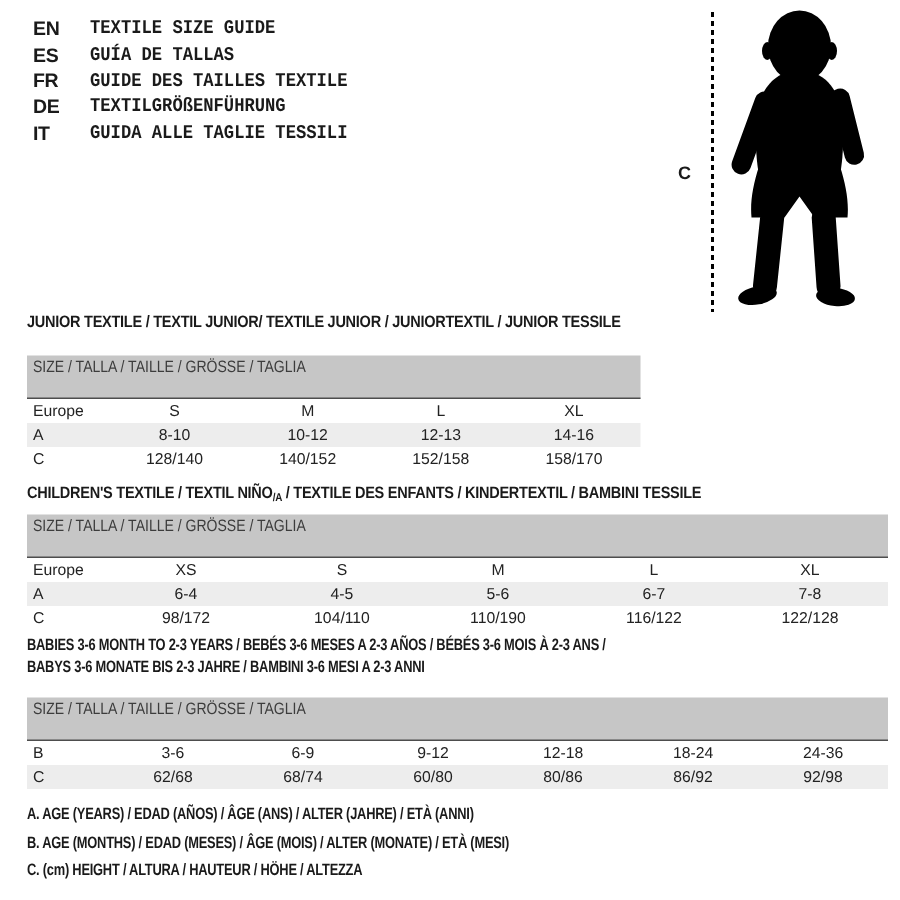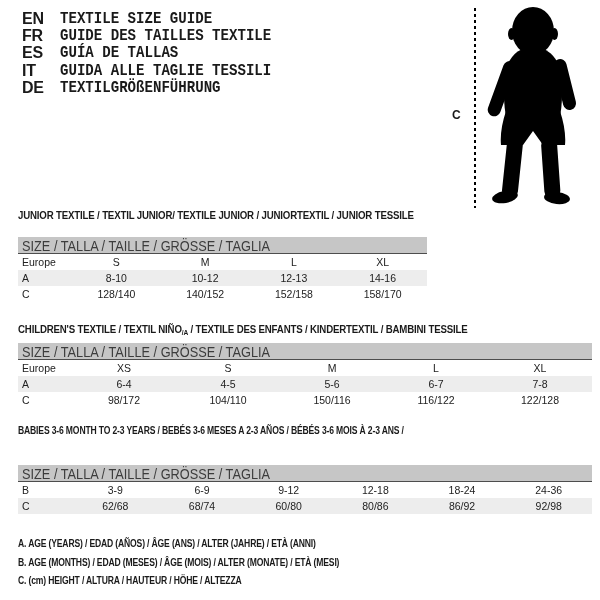--- a/index.html
+++ b/index.html
@@ -2,42 +2,42 @@
 <html><head>
 <meta charset="utf-8">
 <style>
   html,body{margin:0;padding:0;background:#fff;}
   .page{
     position:relative;width:600px;height:600px;background:#ffffff;overflow:hidden;
     font-family:"Liberation Sans", sans-serif;color:#1a1a1a;
   }
   
   .langs{position:absolute;left:22px;top:10px;}
-  .lang-row{display:flex;height:17.4px;align-items:center;font-weight:bold;font-size:16px;}
+  .lang-row{display:flex;height:17.4px;align-items:center;font-weight:bold;font-size:13px;}
   .lang-code{width:38px;letter-spacing:-0.2px;}
   .lang-title{white-space:nowrap;font-family:Liberation Mono, monospace;}
   
   .cond{display:inline-block;transform:scaleX(0.88);transform-origin:0 50%;white-space:nowrap;}
   .cond85{display:inline-block;transform:scaleX(0.85);transform-origin:0 50%;white-space:nowrap;}
   .cond78{display:inline-block;transform:scaleX(0.78);transform-origin:0 50%;white-space:nowrap;}
   
   .dotline{
     position:absolute;left:474px;top:8px;width:2px;height:200px;
     background-image:linear-gradient(#000 55%,transparent 55%);
     background-size:2px 6px;background-repeat:repeat-y;
   }
   .c-label{position:absolute;left:452px;top:108px;font-weight:bold;font-size:12px;}
   .baby{position:absolute;left:483px;top:5px;}
   
   .sec-heading{position:absolute;left:18px;font-weight:bold;font-size:11px;letter-spacing:-0.2px;line-height:15px;}
   .sub{font-size:7.5px;vertical-align:-2px;}
   .stable{position:absolute;left:18px;}
   .t-bar{
-    height:17px;background:#c6c6c6;border-bottom:1px solid #4d4d4d;
-    color:#3c3c3c;font-size:15px;line-height:17px;padding-left:4px;box-sizing:border-box;
+    height:29px;background:#c6c6c6;border-bottom:1px solid #4d4d4d;
+    color:#3c3c3c;font-size:11px;line-height:17px;padding-left:4px;box-sizing:border-box;
   }
   .trow{display:flex;height:16px;line-height:16px;font-size:10.5px;color:#222;}
   .trow.alt{background:#ededed;}
   .tlabel{width:54px;padding-left:4px;box-sizing:border-box;text-align:left;}
   .tcell{flex:1;text-align:center;}
   .w1{width:409px;}
   .w2{width:574px;}
   
   .notes{position:absolute;left:18px;top:534px;font-weight:bold;font-size:11px;letter-spacing:-0.2px;}
   .note-line{height:18.5px;line-height:18.5px;}
@@ -46,34 +46,34 @@
 <body>
 
 <div class="page">
 
   <div class="langs">
     <div class="lang-row">
       <span class="lang-code">EN</span>
       <span class="lang-title"><span class="cond">TEXTILE SIZE GUIDE</span></span>
     </div>
     <div class="lang-row">
+      <span class="lang-code">ES</span>
+      <span class="lang-title"><span class="cond">GUÍA DE TALLAS</span></span>
+    </div>
+    <div class="lang-row">
       <span class="lang-code">FR</span>
       <span class="lang-title"><span class="cond">GUIDE DES TAILLES TEXTILE</span></span>
     </div>
     <div class="lang-row">
-      <span class="lang-code">ES</span>
-      <span class="lang-title"><span class="cond">GUÍA DE TALLAS</span></span>
+      <span class="lang-code">DE</span>
+      <span class="lang-title"><span class="cond">TEXTILGRÖßENFÜHRUNG</span></span>
     </div>
     <div class="lang-row">
       <span class="lang-code">IT</span>
       <span class="lang-title"><span class="cond">GUIDA ALLE TAGLIE TESSILI</span></span>
-    </div>
-    <div class="lang-row">
-      <span class="lang-code">DE</span>
-      <span class="lang-title"><span class="cond">TEXTILGRÖßENFÜHRUNG</span></span>
     </div>
   </div>
 
   <div class="dotline"></div>
   <div class="c-label">C</div>
   <svg class="baby" width="100" height="202" viewBox="0 0 100 202">
     <g fill="#000000">
       <ellipse cx="50" cy="26" rx="21" ry="24"></ellipse>
       <ellipse cx="28.5" cy="29" rx="3.5" ry="6"></ellipse>
       <ellipse cx="71.5" cy="29" rx="3.5" ry="6"></ellipse>
@@ -138,36 +138,37 @@
       <span class="tcell">6-4</span>
       <span class="tcell">4-5</span>
       <span class="tcell">5-6</span>
       <span class="tcell">6-7</span>
       <span class="tcell">7-8</span>
     </div>
     <div class="trow">
       <span class="tlabel">C</span>
       <span class="tcell">98/172</span>
       <span class="tcell">104/110</span>
-      <span class="tcell">150/116</span>
+      <span class="tcell">110/190</span>
       <span class="tcell">116/122</span>
       <span class="tcell">122/128</span>
     </div>
   </div>
 
   <div class="sec-heading" style="top:423px;">
     <div><span class="cond78">BABIES 3-6 MONTH TO 2-3 YEARS / BEBÉS 3-6 MESES A 2-3 AÑOS / BÉBÉS 3-6 MOIS À 2-3 ANS /</span></div>
+    <div><span class="cond78">BABYS 3-6 MONATE BIS 2-3 JAHRE / BAMBINI 3-6 MESI A 2-3 ANNI</span></div>
   </div>
   <div class="stable w2" style="top:465px;">
     <div class="t-bar">
       <span class="cond85">SIZE / TALLA / TAILLE / GRÖSSE / TAGLIA</span>
     </div>
     <div class="trow">
       <span class="tlabel">B</span>
-      <span class="tcell">3-9</span>
+      <span class="tcell">3-6</span>
       <span class="tcell">6-9</span>
       <span class="tcell">9-12</span>
       <span class="tcell">12-18</span>
       <span class="tcell">18-24</span>
       <span class="tcell">24-36</span>
     </div>
     <div class="trow alt">
       <span class="tlabel">C</span>
       <span class="tcell">62/68</span>
       <span class="tcell">68/74</span>

